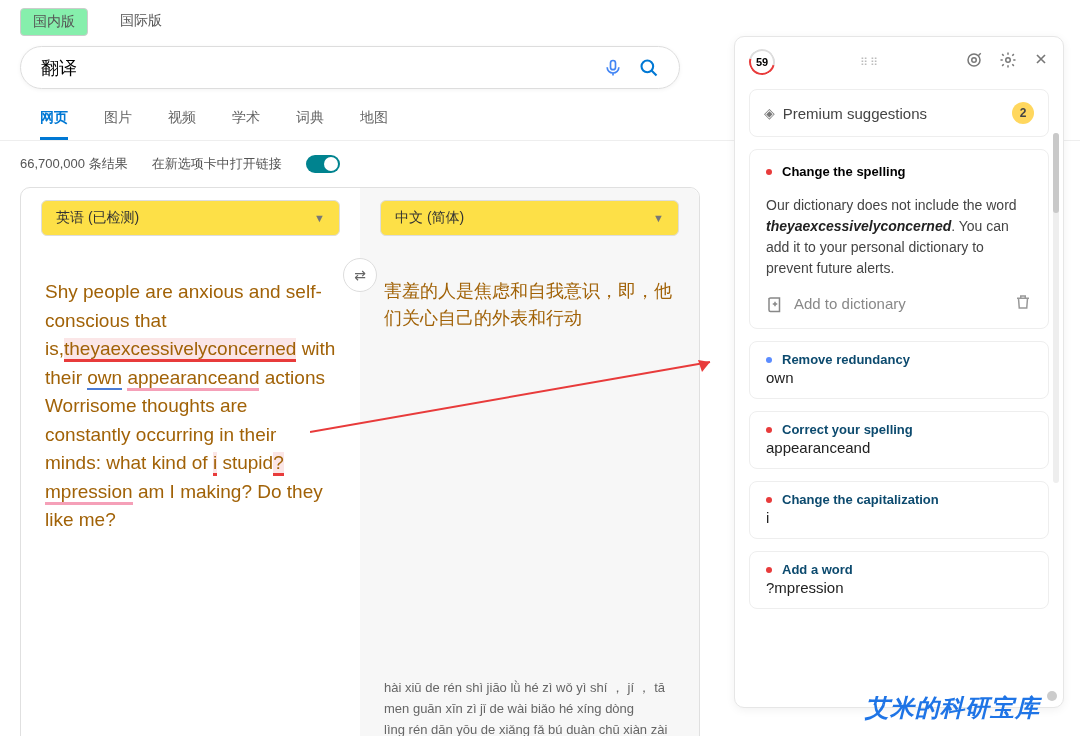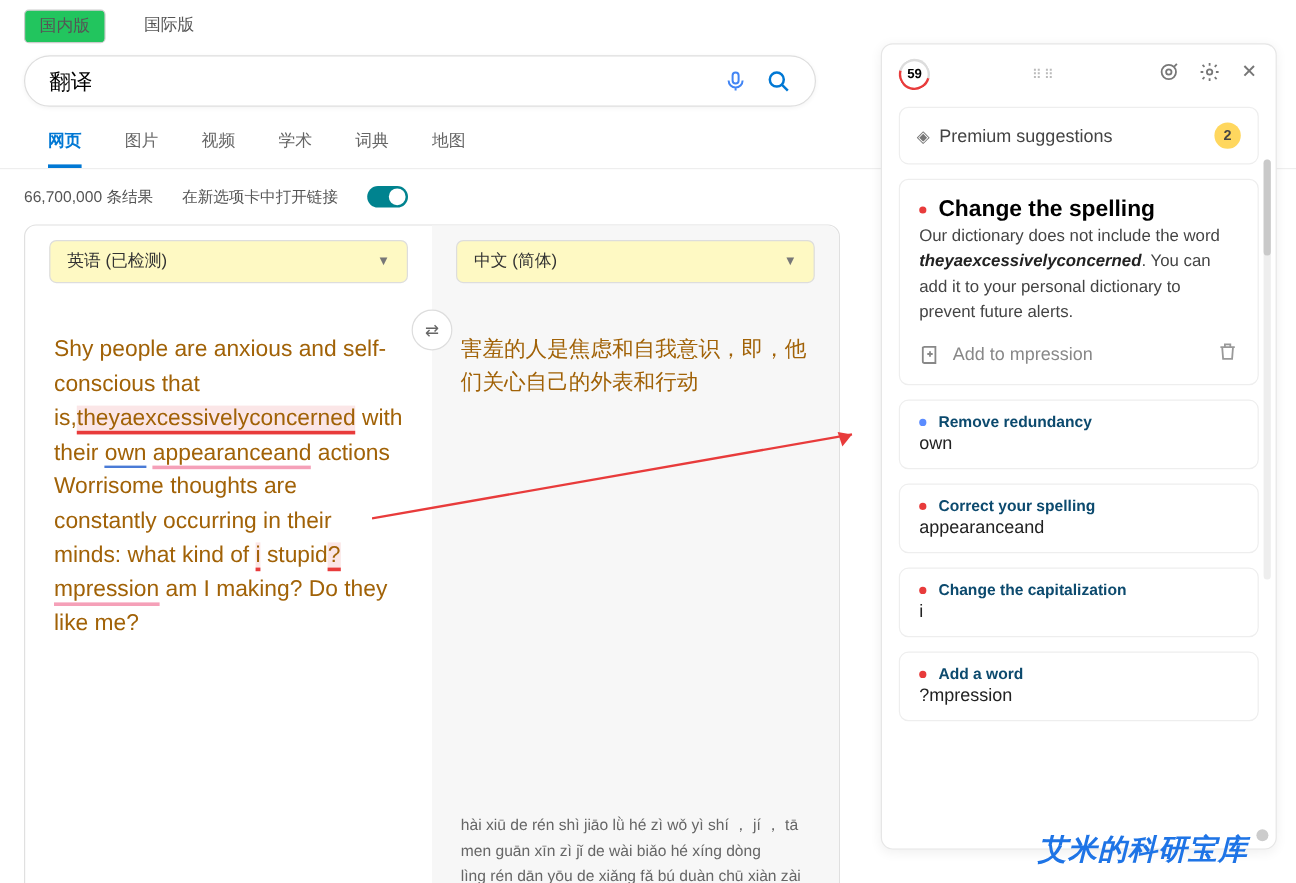--- a/index.html
+++ b/index.html
@@ -1,40 +1,40 @@
 <!DOCTYPE html>
 <html><head>
 <meta charset="utf-8">
 <style>
   * { box-sizing: border-box; margin: 0; padding: 0; }
   body { font-family: Arial, "Microsoft YaHei", sans-serif; background: #fff; width: 1080px; height: 736px; overflow: hidden; position: relative; }
   
   .top-tabs { display: flex; gap: 20px; padding: 8px 20px 0; font-size: 14px; }
   .top-tab { padding: 4px 12px; border-radius: 4px; color: #555; cursor: pointer; }
-  .top-tab.active { background: #22c55e; border:1px solid #ccc;font-family:Liberation Serif, serif;}
+  .top-tab.active { background: #86efac; border:1px solid #ccc;font-family:Liberation Serif, serif;}
   
   .search-bar { margin: 10px 20px; display: flex; align-items: center; border: 1px solid #ddd; border-radius: 28px; padding: 10px 20px; width: 660px; box-shadow: 0 1px 4px rgba(0,0,0,0.05); gap: 44px; }
   .search-bar input { border: none; outline: none; flex: 1; font-size: 18px; }
   .search-icons { display: flex; gap: 16px; align-items: center; }
   .icon-btn svg { display: block; }
   
   .nav-tabs { display: flex; gap: 36px; padding: 0 40px; font-size: 14px; color:#666; border-bottom:1px solid #eee; }
   .nav-tab { padding: 10px 0; cursor: pointer; }
   .nav-tab.active { color: #0078d4; border-bottom: 3px solid #0078d4; font-weight: 600; }
   
   .result-row { display: flex; align-items: center; gap: 24px; padding: 14px 20px; font-size: 13px; color: #555; }
   .toggle { width: 34px; height: 18px; background: #00838f; border-radius: 10px; position: relative; }
   .toggle::after { content:""; position:absolute; right:2px; top:2px; width:14px; height:14px; background:#fff; border-radius:50%; }
   
   .translate-box { margin: 0 20px 0 20px; display: flex; border:1px solid #e0e0e0; border-radius:10px; width:680px; background:#fff; position: relative; }
   .src-col, .tgt-col { flex: 1; position: relative; }
   .tgt-col { background:#f7f7f7; border-radius: 0 10px 10px 0;}
   
   .lang-select { padding: 12px 20px; }
-  .lang-dd { display: flex; align-items: center; justify-content: space-between; border:1px solid #ddd; border-radius:6px; padding: 8px 14px; font-size:14px; color: #333; cursor:pointer; background:#fef9c3; }
+  .lang-dd { display: flex; align-items: center; justify-content: space-between; border:1px solid #ddd; border-radius:6px; padding: 8px 14px; font-size:14px; color: #333; cursor:pointer; background:#fde047; }
   .lang-dd .chev { color:#777; font-size:11px; }
   
   .swap-btn { position:absolute; left:50%; top:70px; transform:translateX(-50%); width:34px; height:34px; border-radius:50%; background:#fff; border:1px solid #ddd; display:flex; align-items:center; justify-content:center; font-size:14px; color:#666; z-index:2;}
   
   .text-area { padding: 30px 24px 60px 24px; font-size: 19px; line-height: 1.5; color:#a16207; min-height: 430px; word-wrap:break-word; }
   .tgt-col .text-area { font-size: 18px; color:#a16207; }
   
   .err-red { border-bottom: 3px solid #e83b3b; background:#fbe6e7; }
   .err-blue { border-bottom: 2px solid #4a7bd6; }
   .err-pink { border-bottom: 3px solid #f5a0b8; }
@@ -51,21 +51,21 @@
   .gp-hicons .ico { cursor:pointer; }
   
   .gp-body { padding: 4px 14px 8px; overflow-y:auto; flex:1; }
   
   .premium-card { display:flex; align-items:center; justify-content:space-between; border:1px solid #eee; border-radius:8px; padding: 12px 14px; margin-bottom: 12px; color:#444; font-size:15px;}
   .badge-num { width:22px; height:22px; background:#ffd75e; border-radius:50%; display:flex; align-items:center; justify-content:center; font-size:12px; font-weight:700;}
   .diamond { color:#777; font-size:14px; margin-right:8px;}
   
   .sugg-card { border:1px solid #eee; border-radius:8px; padding: 14px 16px; margin-bottom: 12px; }
   .sugg-card.compact { padding: 10px 16px 12px; }
-  .sugg-title { font-size: 19px; font-weight: 700; display:flex; align-items:center; gap:10px; margin-bottom: 0;}
+  .sugg-title { font-size: 13px; font-weight: 700; display:flex; align-items:center; gap:10px; margin-bottom: 16px;}
   .sugg-title.sm { font-weight:700; color:#0c4a6e; font-size:13px; margin-bottom:2px;}
   .dot { width:6px; height:6px; border-radius:50%; background:#e83b3b; display:inline-block;}
   .dot.blue { background:#5b8cff; }
   .sugg-body { font-size: 14px; color:#444; line-height:1.5; }
   .sugg-word { font-size: 15px; color:#222; margin-top:2px;}
   
   .em-word { font-weight:700; font-style: italic; color:#222; }
   .card-actions { display:flex; align-items:center; justify-content:space-between; margin-top: 14px; color:#888; font-size: 15px;}
   .add-dict { display:flex; align-items:center; gap:10px; cursor:pointer; }
   .trash { cursor:pointer; color:#999; }
@@ -201,21 +201,21 @@
         </div>
       <div class="sugg-body">
         <span>Our dictionary does not include the word </span><span class="em-word">theyaexcessivelyconcerned</span><span>. You can add it to your personal dictionary to prevent future alerts.</span>
       </div>
       <div class="card-actions">
         <div class="add-dict">
           <svg width="18" height="18" viewBox="0 0 24 24" fill="none" stroke="#888" stroke-width="2">
               <path d="M4 4v16a2 2 0 0 0 2 2h12V4H6a2 2 0 0 0-2 2z"></path>
               <path d="M12 9v6M9 12h6"></path>
             </svg>
-          <span>Add to mpression</span>
+          <span>Add to dictionary</span>
         </div>
         <span class="trash">
           <svg width="18" height="18" viewBox="0 0 24 24" fill="none" stroke="#999" stroke-width="2">
               <path d="M4 7h16M9 7V4h6v3M6 7l1 13h10l1-13"></path>
             </svg>
         </span>
       </div>
     </div>
 
     <div class="sugg-card compact">

